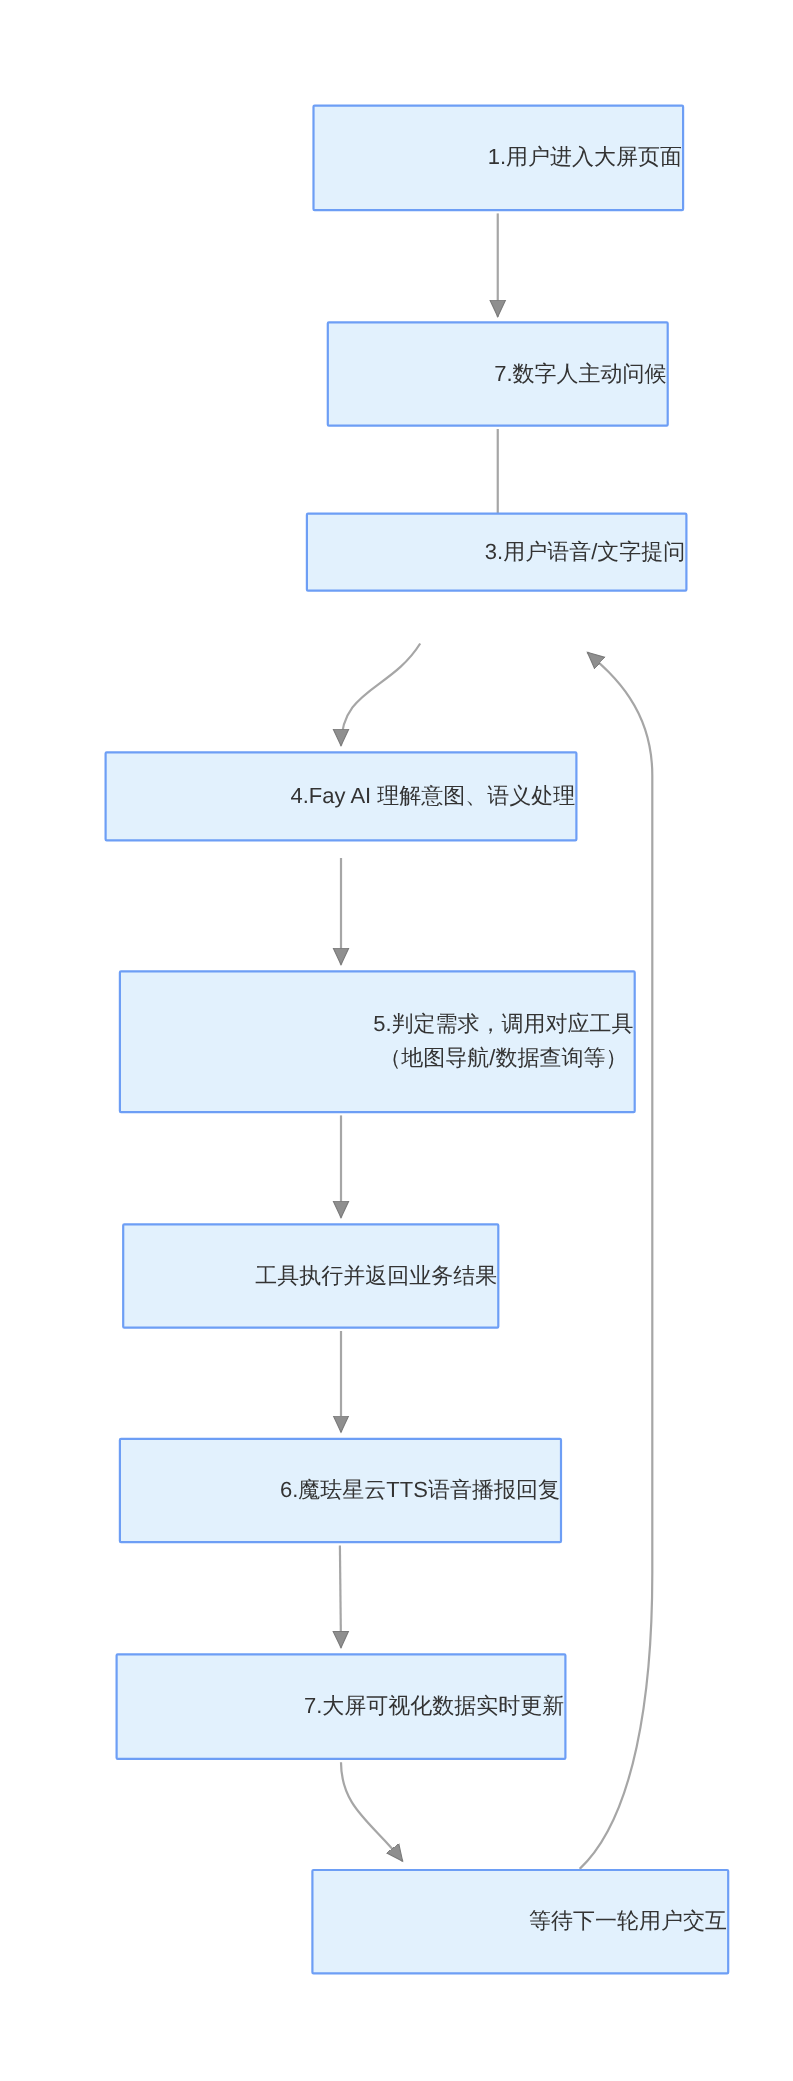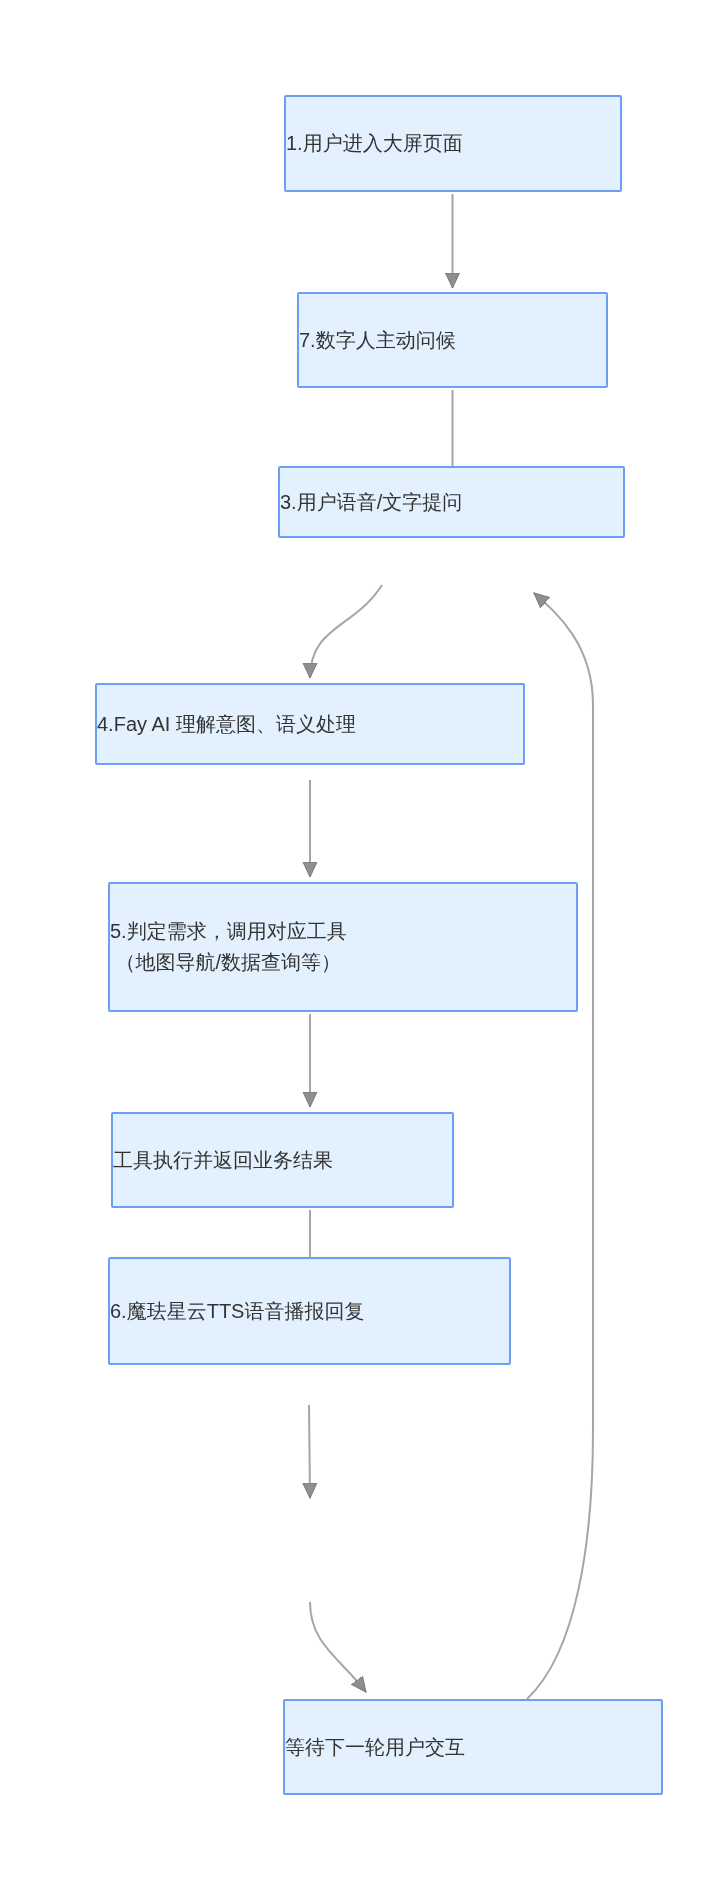--- a/index.html
+++ b/index.html
@@ -30,21 +30,21 @@
     stroke-width:1;
   }
   .node{
     position:absolute;
     box-sizing:border-box;
     background:var(--node_fill);
     border:2px solid var(--node_border);
     border-radius:2px;
     display:flex;
     align-items:center;
-    justify-content:flex-start;
+    justify-content:flex-end;
     text-align:center;
     color:var(--text_color);
     font-size:20px;
     line-height:1.55;
     white-space:pre-line;
   }
 </style>
 </head>
 <body>
 
@@ -85,22 +85,25 @@
 
   <div class="node" style="left:108px;top:882px;width:470px;height:130px">
     <span>5.判定需求，调用对应工具
 （地图导航/数据查询等）</span>
   </div>
 
   <div class="node" style="left:111px;top:1112px;width:343px;height:96px">
     <span>工具执行并返回业务结果</span>
   </div>
 
-  <div class="node" style="left:108px;top:1257px;width:403px;height:108px">
+  <div class="node" style="left:108px;top:1307px;width:403px;height:96px">
     <span>6.魔珐星云TTS语音播报回复</span>
   </div>
 
+  <div class="node" style="left:105px;top:1503px;width:410px;height:97px">
+    <span>7.大屏可视化数据实时更新</span>
+  </div>
 
   <div class="node" style="left:283px;top:1699px;width:380px;height:96px">
     <span>等待下一轮用户交互</span>
   </div>
 
 </div>
 
 </body></html>

